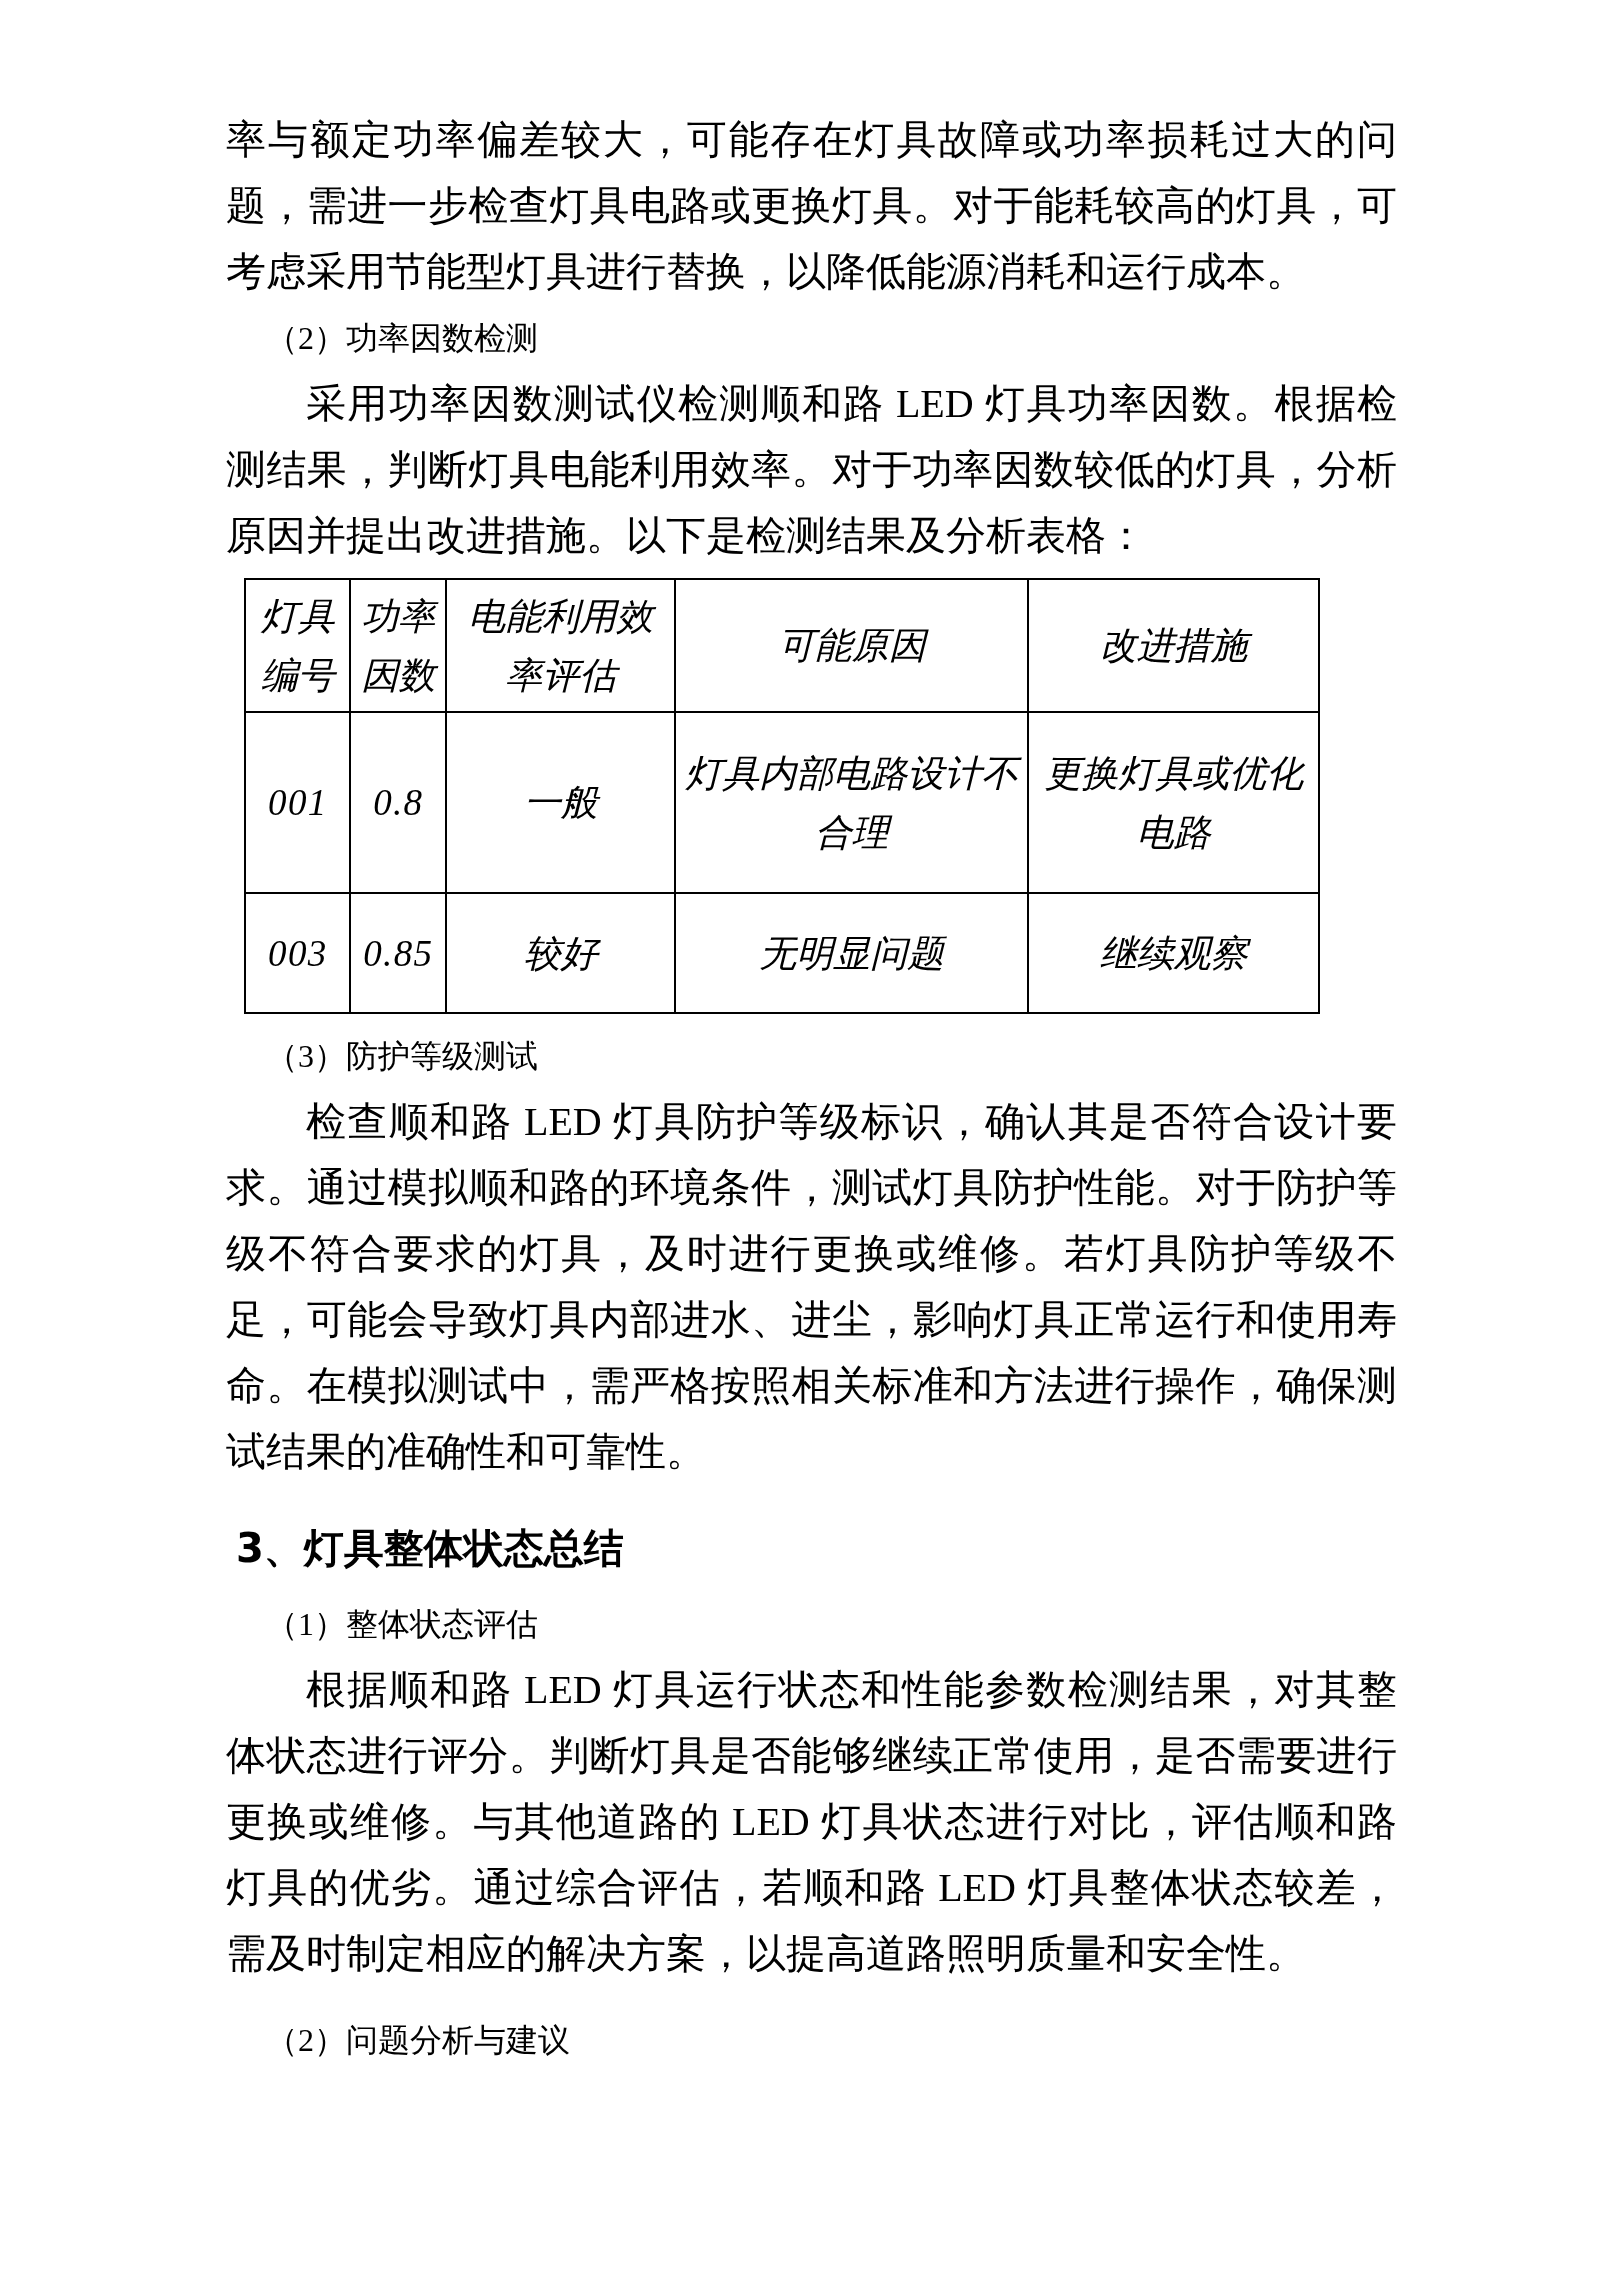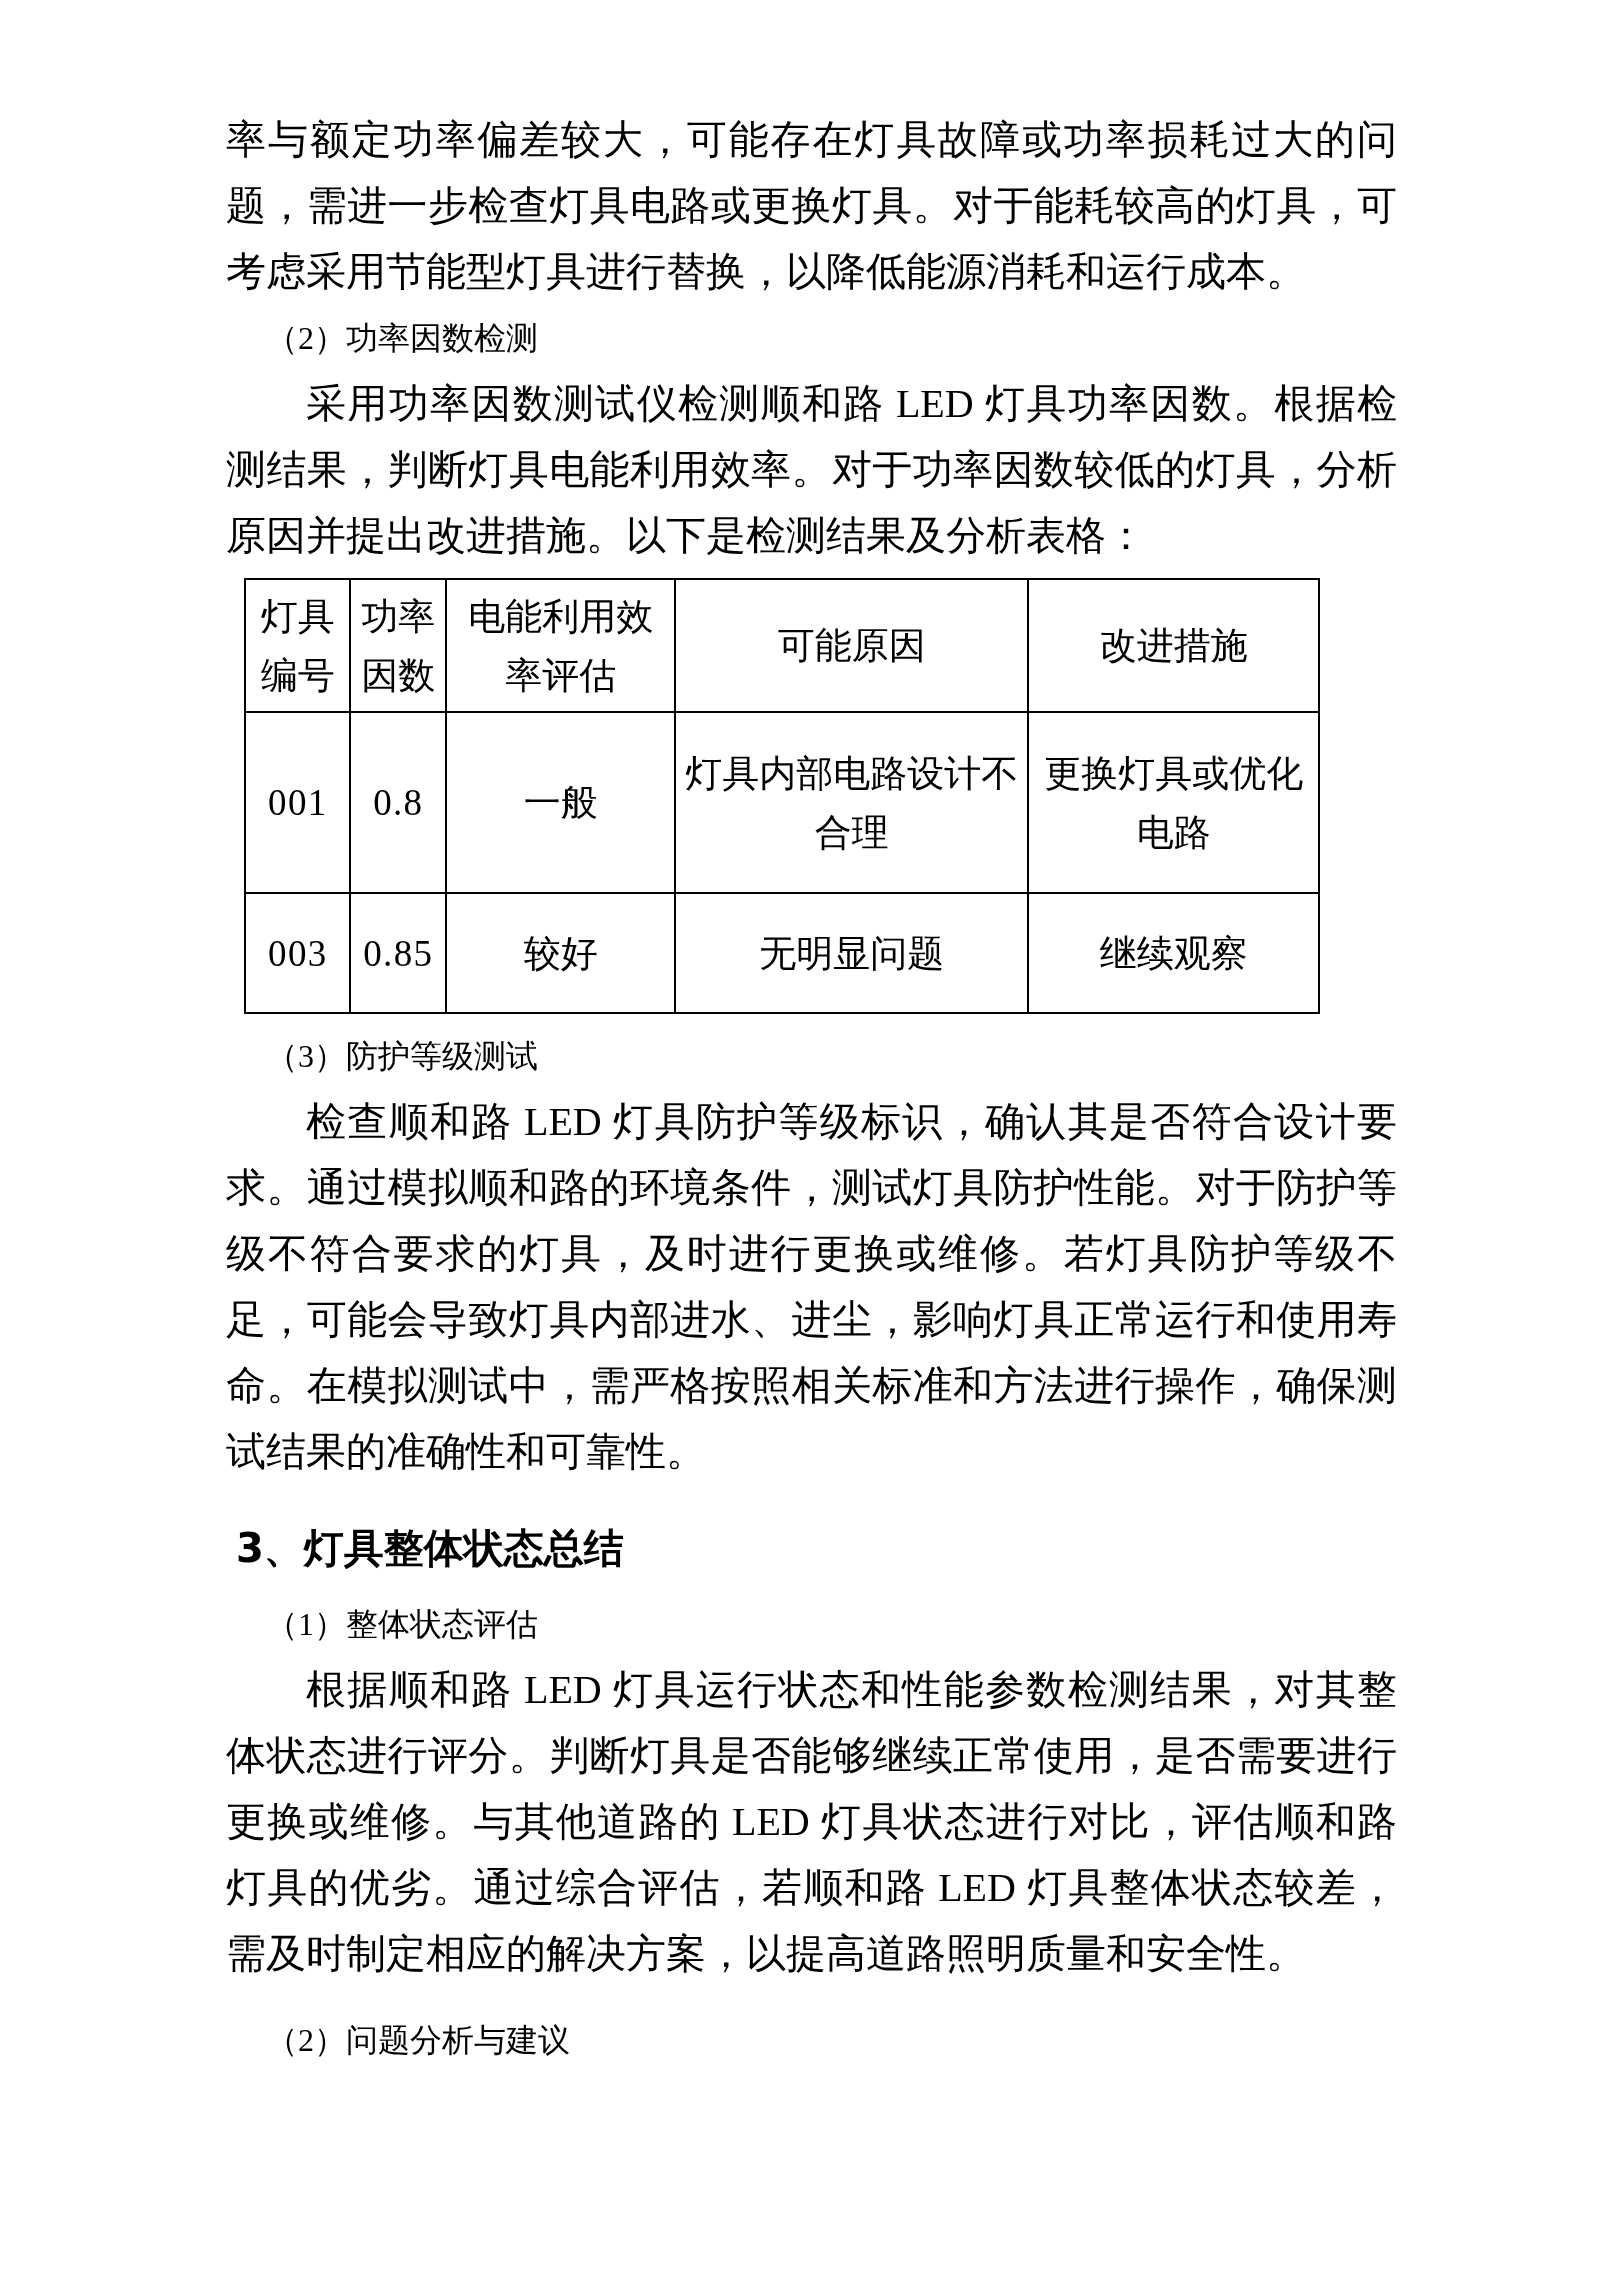--- a/index.html
+++ b/index.html
@@ -60,20 +60,21 @@
     font-weight: bold;
   }
   .gap-md { height: 19.6px; }
 
   
   table.data-table {
     border-collapse: collapse;
     width: 903px;
     margin: 9.2px 0 9.2px 18.3px;
     table-layout: fixed;
+    font-style: italic;
   }
   table.data-table td {
     border: 2px solid #000000;
     font-size: 37px;
     line-height: 59px;
     text-align: center;
     vertical-align: middle;
     padding: 6.5px 3.9px;
     font-family: "Liberation Serif", "DejaVu Serif", serif;
   }

